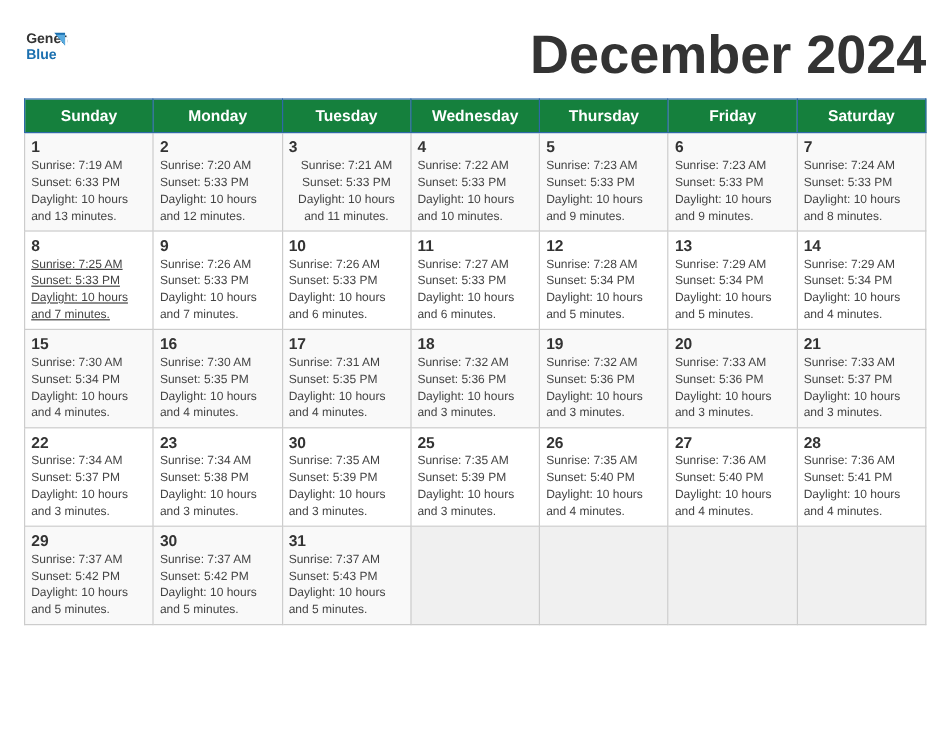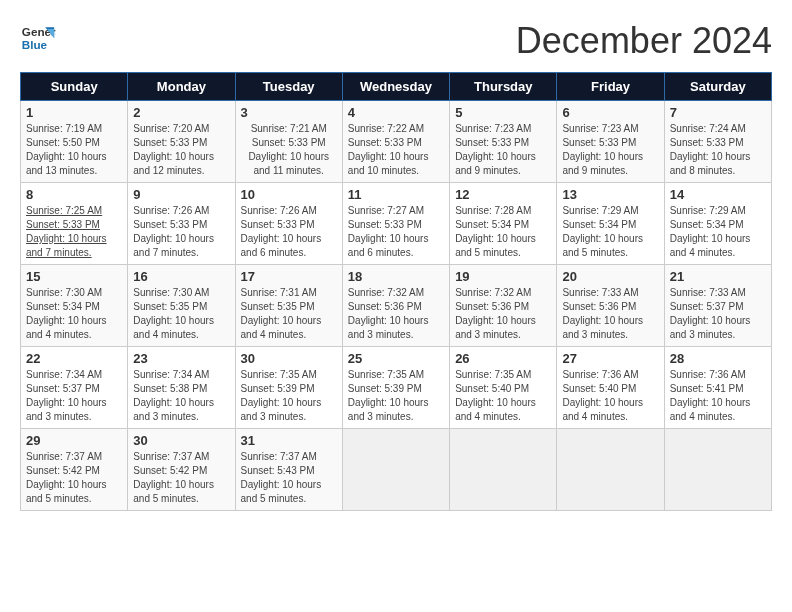--- a/index.html
+++ b/index.html
@@ -22,35 +22,35 @@
       gap: 4px;
     }
     .logo-icon {
       width: 36px;
       height: 36px;
     }
     .title-section {
       text-align: right;
     }
     .month-title {
-      font-size: 36px;
-      font-weight: normal;
+      font-size: 45px;
+      font-weight: bold;
       color: #333;
     }
     .location-title {
       font-size: 16px;
       color: #555;
     }
     table {
       width: 100%;
       border-collapse: collapse;
       font-size: 11px;
     }
     thead tr th {
-      background-color: #0f172a;
+      background-color: #15803d;
       color: white;
       text-align: center;
       padding: 6px 4px;
       font-size: 13px;
       font-weight: bold;
       border: 1px solid #2e69a8;
     }
     tbody tr td {
       border: 1px solid #ccc;
       vertical-align: top;
@@ -105,21 +105,21 @@
         <th>Thursday</th>
         <th>Friday</th>
         <th>Saturday</th>
       </tr>
   </thead>
   <tbody id="calendar-body">
   <tr>
         <td>
           <span class="day-number">1</span>
           <div class="day-info" style="white-space: pre-line;">Sunrise: 7:19 AM
-Sunset: 5:50 PM
+Sunset: 6:33 PM
 Daylight: 10 hours
 and 13 minutes.</div>
         </td>
         <td>
           <span class="day-number">2</span>
           <div class="day-info" style="white-space: pre-line;">Sunrise: 7:20 AM
 Sunset: 5:33 PM
 Daylight: 10 hours
 and 12 minutes.</div>
         </td>

